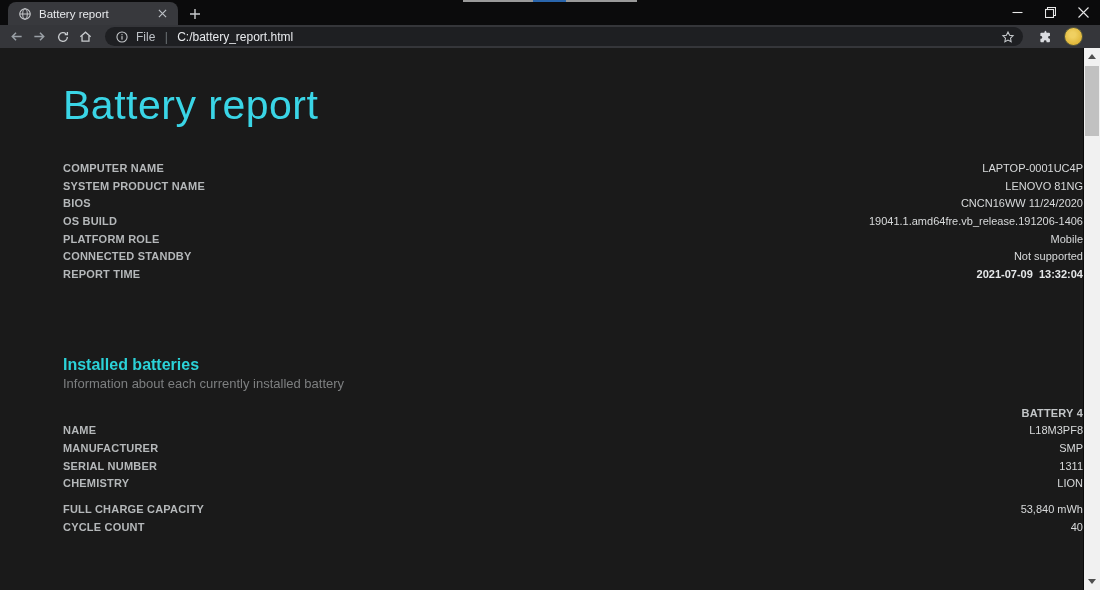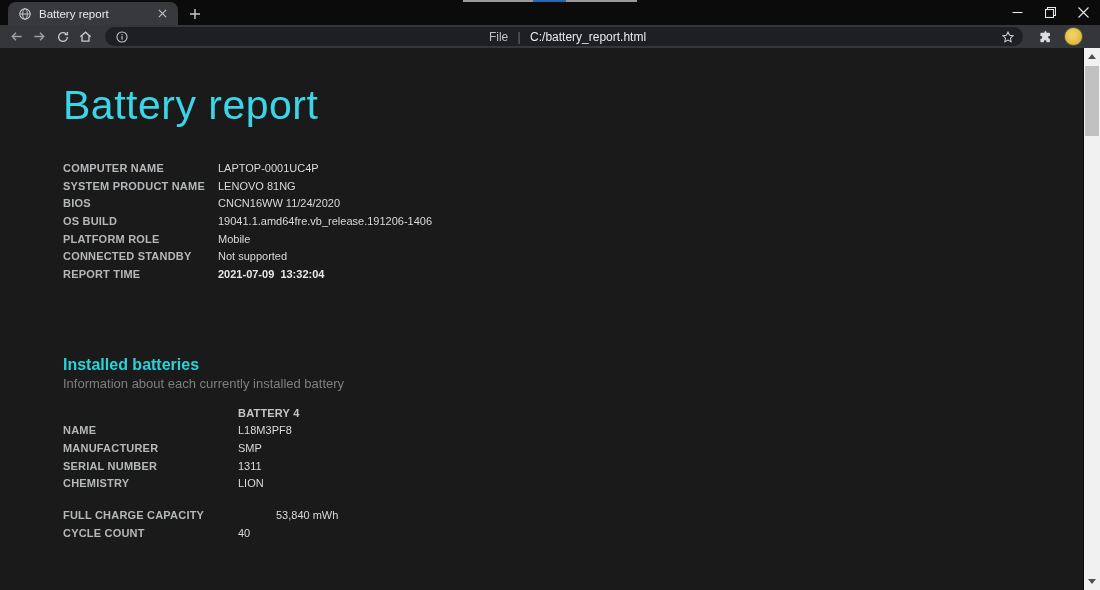--- a/index.html
+++ b/index.html
@@ -30,21 +30,21 @@
   
   .toolbar {
     position:absolute; left:0; top:25px; width:1100px; height:23px;
     background:#35363a; display:flex; align-items:center;
   }
   .nav-btn { width:23px; height:23px; display:flex; align-items:center; justify-content:center; flex:0 0 auto; }
   .nav-btn:nth-child(1){ margin-left:5px; }
   .omnibox {
     height:19px; flex:0 0 auto; width:918px; margin-left:8px;
     background:#1e1f22; border-radius:10px;
-    display:flex; align-items:center; padding:0 6px 0 10px;text-align:center;
+    display:flex; align-items:center; padding:0 6px 0 10px;
   }
   .omnibox .addr { font-size:12px; margin-left:7px; white-space:nowrap; flex:1 1 auto; }
   .addr .scheme { color:#bdc1c6; }
   .addr .sep { color:#6e7276; margin:0 6px; }
   .addr .url { color:#e8eaed; }
   .omni-star { width:18px; height:18px; display:flex; align-items:center; justify-content:center; flex:0 0 auto; }
   .toolbar-right { display:flex; align-items:center; margin-left:10px; }
   .ext-btn { width:22px; height:22px; display:flex; align-items:center; justify-content:center; }
   .avatar { width:19px; height:19px; border-radius:50%; margin-left:9px;
     background:radial-gradient(circle at 45% 40%, #f0d061 20%, #e0b73a 70%, #c89d2a 100%);
@@ -52,30 +52,30 @@
   .menu-dots { width:20px; height:22px; margin-left:8px; display:flex; flex-direction:column; align-items:center; justify-content:center; gap:2.5px; }
   .menu-dots i { width:3px; height:3px; border-radius:50%; background:#cfd1d4; }
 
   
   .content {
     position:absolute; left:0; top:48px; width:1083px; height:542px;
     background:#1a1a1a; padding:34px 0 0 63px; overflow:hidden;
   }
   .report-title { color:#3ad5e6; font-size:41px; font-weight:300; line-height:46px; letter-spacing:0.5px; }
   .info-table { margin-top:31px; }
-  .row { display:flex; height:17.7px; align-items:center; }
+  .row { display:flex; height:17.7px; align-items:center;justify-content:space-between; }
   .label { width:155px; flex:0 0 auto; font-size:11px; font-weight:bold; color:#b5b8ba; letter-spacing:0.2px; }
   .batt-table .label { width:175px; }
   .value { font-size:11px; color:#d8dadb; white-space:pre; }
   .value.bold { font-weight:bold; color:#e6e8e9; }
   .section-heading { margin-top:73px; color:#2bd2d8; font-size:16px; font-weight:bold; line-height:17px; }
   .section-sub { color:#7d7f80; font-size:13px; line-height:17px; margin-top:2px; }
   .batt-table { margin-top:12px; }
   .col-header { font-size:11px; font-weight:bold; color:#c3c6c8; letter-spacing:0.2px; }
-  .group-gap { margin-top:14px;gap:38px; }
+  .group-gap { margin-top:8px;gap:38px; }
 
   
   .scrollbar {
     position:absolute; right:0; top:48px; width:17px; height:542px;
     background:#f1f1f1; border-left:1px solid #0a0a0a;
   }
   .sb-btn { position:absolute; left:0; width:16px; height:17px; display:flex; align-items:center; justify-content:center; }
   .sb-up { top:0; } .sb-down { bottom:0; }
   .tri-up { width:0; height:0; border-left:4px solid transparent; border-right:4px solid transparent; border-bottom:5px solid #505050; }
   .tri-down { width:0; height:0; border-left:4px solid transparent; border-right:4px solid transparent; border-top:5px solid #505050; }

